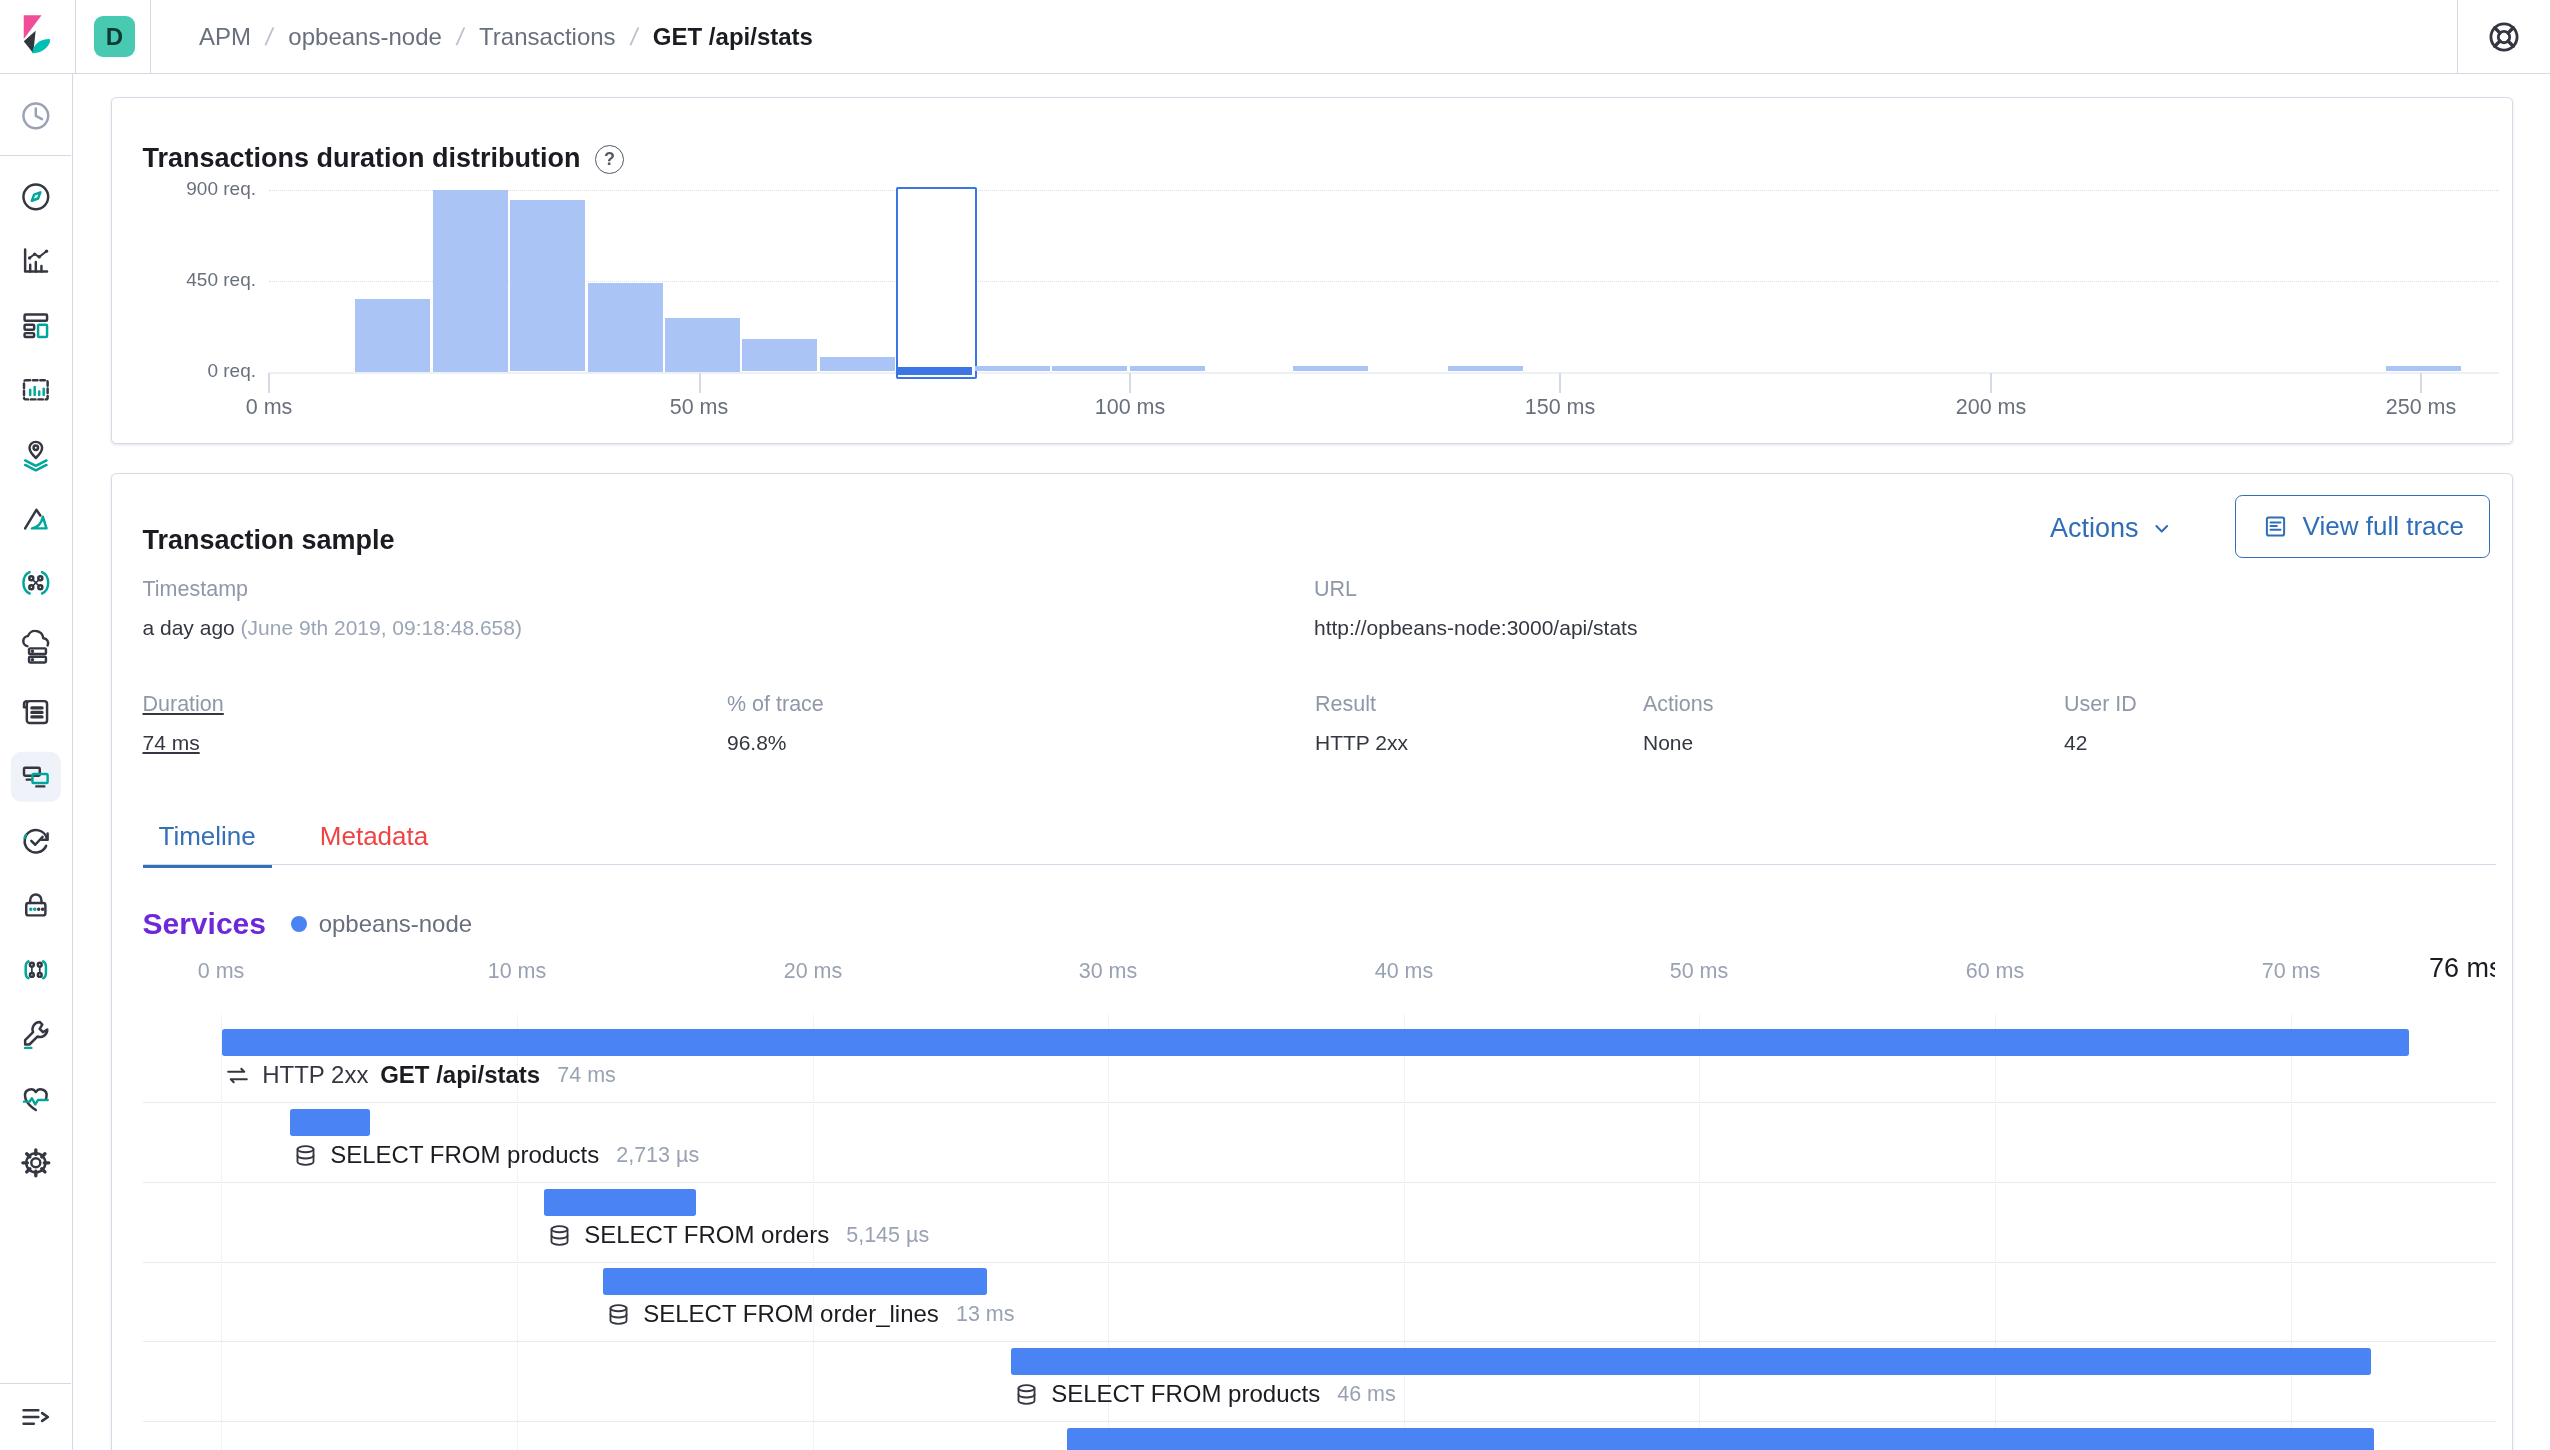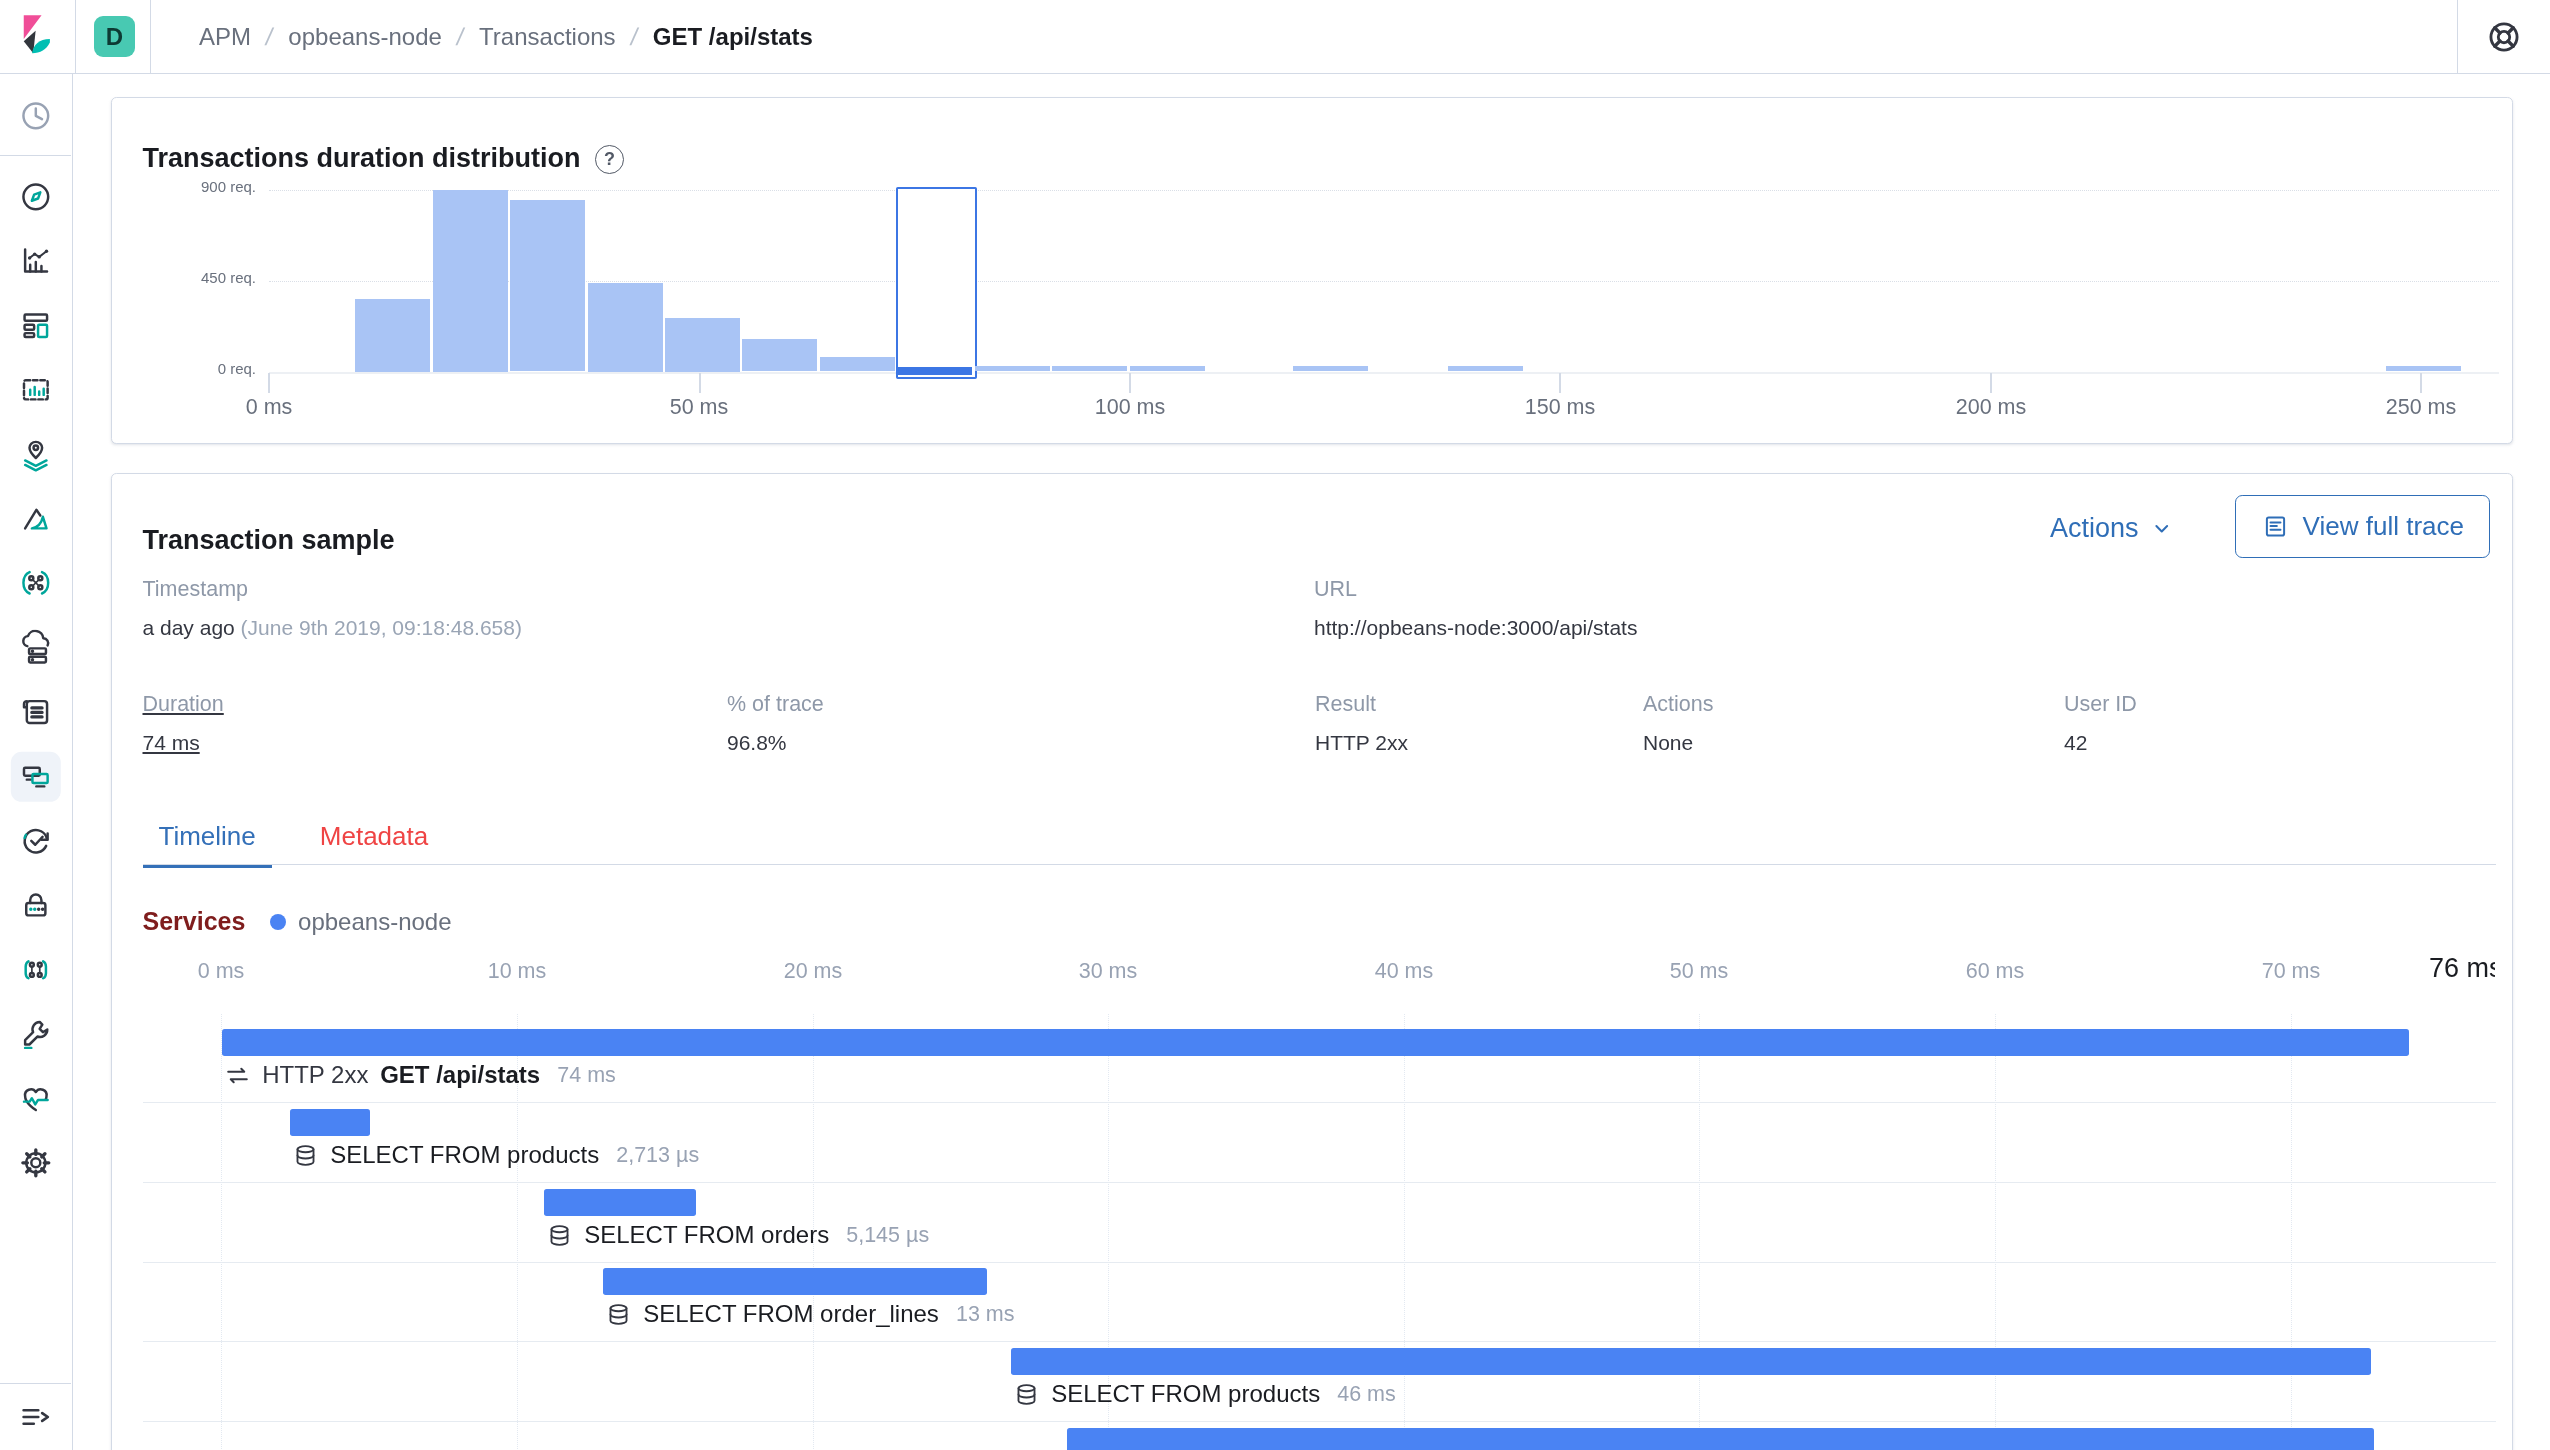--- a/index.html
+++ b/index.html
@@ -43,21 +43,21 @@
   .card-sample{left:111px;top:473px;width:2400px;height:1077px;}
   .panel-title{position:absolute;left:30.5px;font-size:27px;font-weight:700;color:#1a1c21;
                display:flex;align-items:flex-end;gap:14.4px;}
   .t1{top:23px;}
   .t2{top:29px;}
   .help-circle{width:27px;height:27px;border:1.8px solid #525966;border-radius:50%;
                font-size:18px;font-weight:700;color:#525966;display:flex;align-items:center;
                justify-content:center;cursor:pointer;}
 
   
-  .hist-ylab{position:absolute;width:117px;left:27px;text-align:right;font-size:15px;color:#69707d;}
+  .hist-ylab{position:absolute;width:117px;left:27px;text-align:right;font-size:19px;color:#69707d;}
   .hist-grid{position:absolute;left:157px;width:2230px;height:0;border-top:1.8px dotted #dadfe7;}
   .hist-base{position:absolute;left:157px;width:2230px;height:1.8px;background:#edf0f4;}
   .hist-bar{position:absolute;background:#a9c4f5;cursor:pointer;}
   .sel-outline{position:absolute;border:2.7px solid #3c76e4;background:#fff;border-radius:1.8px;cursor:pointer;}
   .sel-fill{position:absolute;background:#3c76e4;cursor:pointer;}
   .hist-tick{position:absolute;width:1.8px;height:20px;background:#d3dae6;}
   .hist-xlab{position:absolute;font-size:21.5px;color:#69707d;transform:translateX(-50%);white-space:nowrap;}
 
   
   .actions{position:absolute;left:1938px;top:39px;display:flex;align-items:center;gap:12.6px;
@@ -74,21 +74,21 @@
 
   
   .tabs{position:absolute;left:30.5px;top:334px;height:57px;display:flex;gap:32px;}
   .tab{display:flex;align-items:center;height:100%;padding:0 16px;font-size:26px;color:#ef4444;
        border-bottom:3.6px solid transparent;cursor:pointer;}
   .tab.active{color:#3470b8;border-bottom-color:#3470b8;font-weight:500;}
   .tabs-border{position:absolute;left:30.5px;right:16px;top:390px;height:0.9px;background:#d3dae6;}
 
   
   .services{position:absolute;left:30.5px;top:433px;display:flex;align-items:center;gap:25px;}
-  .services-title{font-size:25px;font-weight:700;color:#7f1d1d;}
+  .services-title{font-size:30px;font-weight:700;color:#6d28d9;}
   .legend-item{display:flex;align-items:center;gap:11.7px;}
   .legend-dot{width:16px;height:16px;border-radius:50%;}
   .legend-label{font-size:24px;color:#69707d;}
 
   
   .wf-tick-label{position:absolute;top:485px;font-size:21.5px;color:#98a2b3;
                  transform:translateX(-50%);white-space:nowrap;}
   .wf-total{position:absolute;top:479px;left:2317px;width:66px;overflow:hidden;
             white-space:nowrap;font-size:27px;color:#1a1c21;}
   .wf-grid{position:absolute;top:540px;bottom:0;width:0;border-left:0.9px dotted #e3e9f1;}

